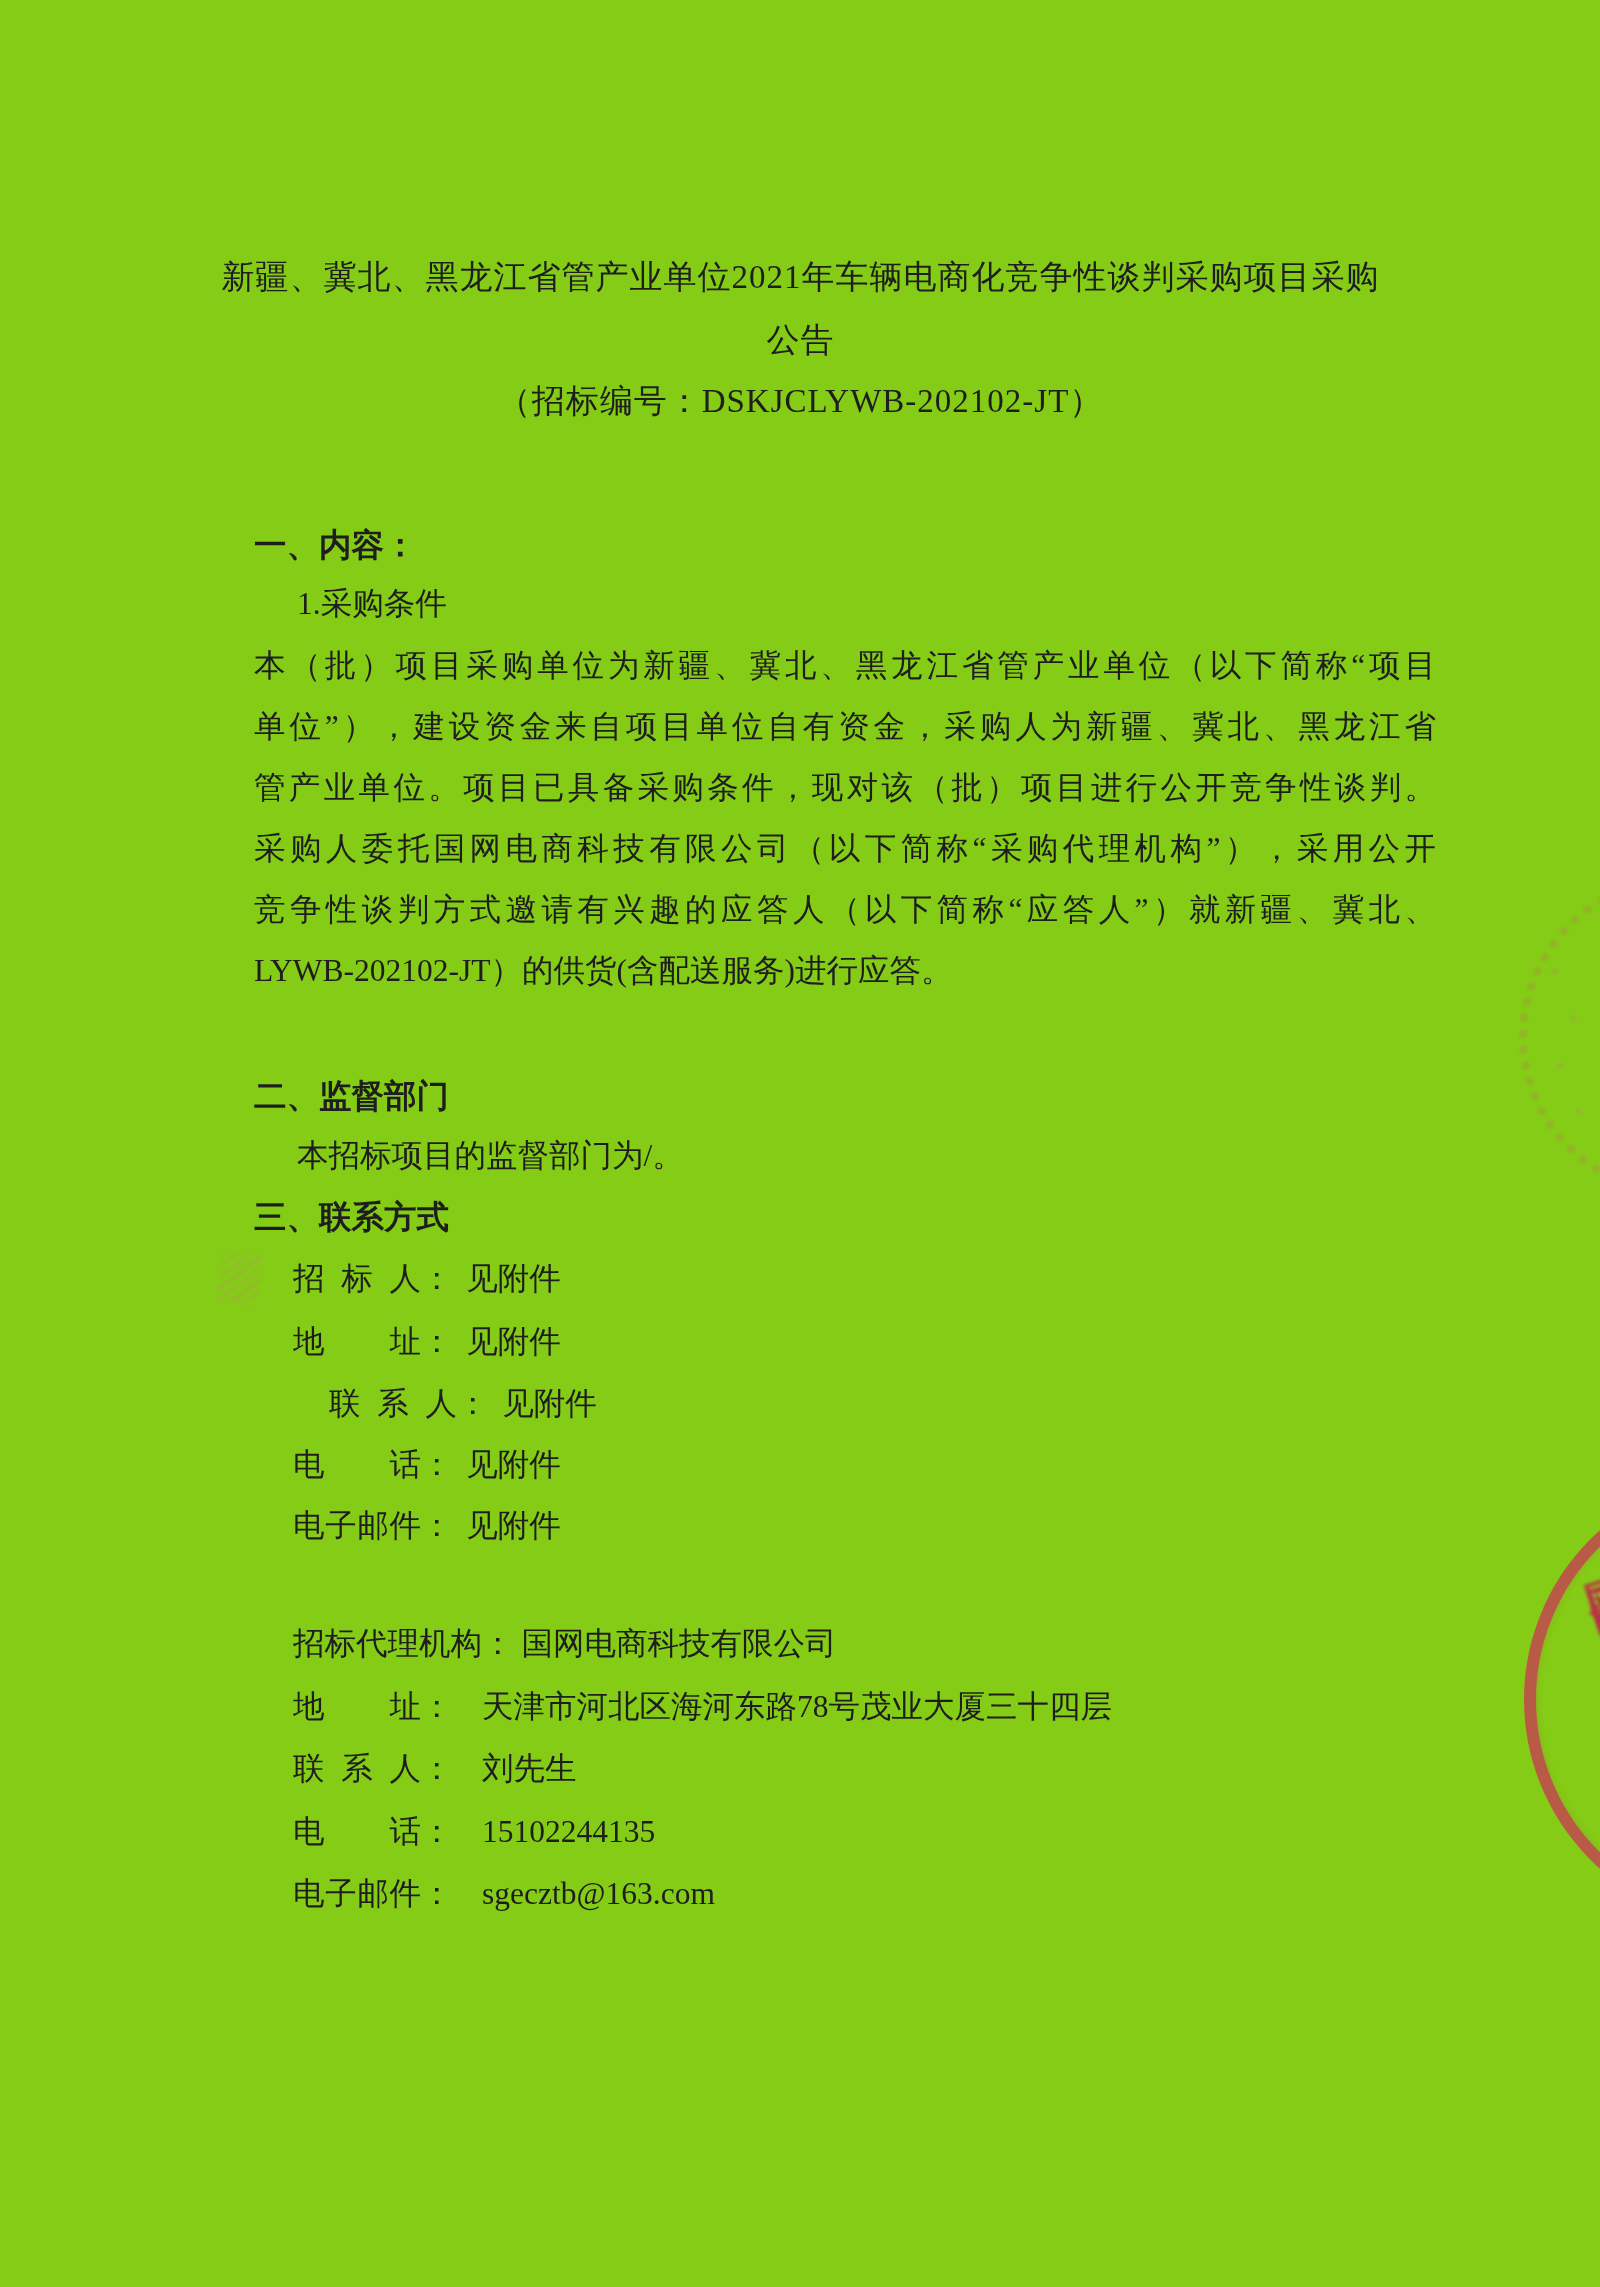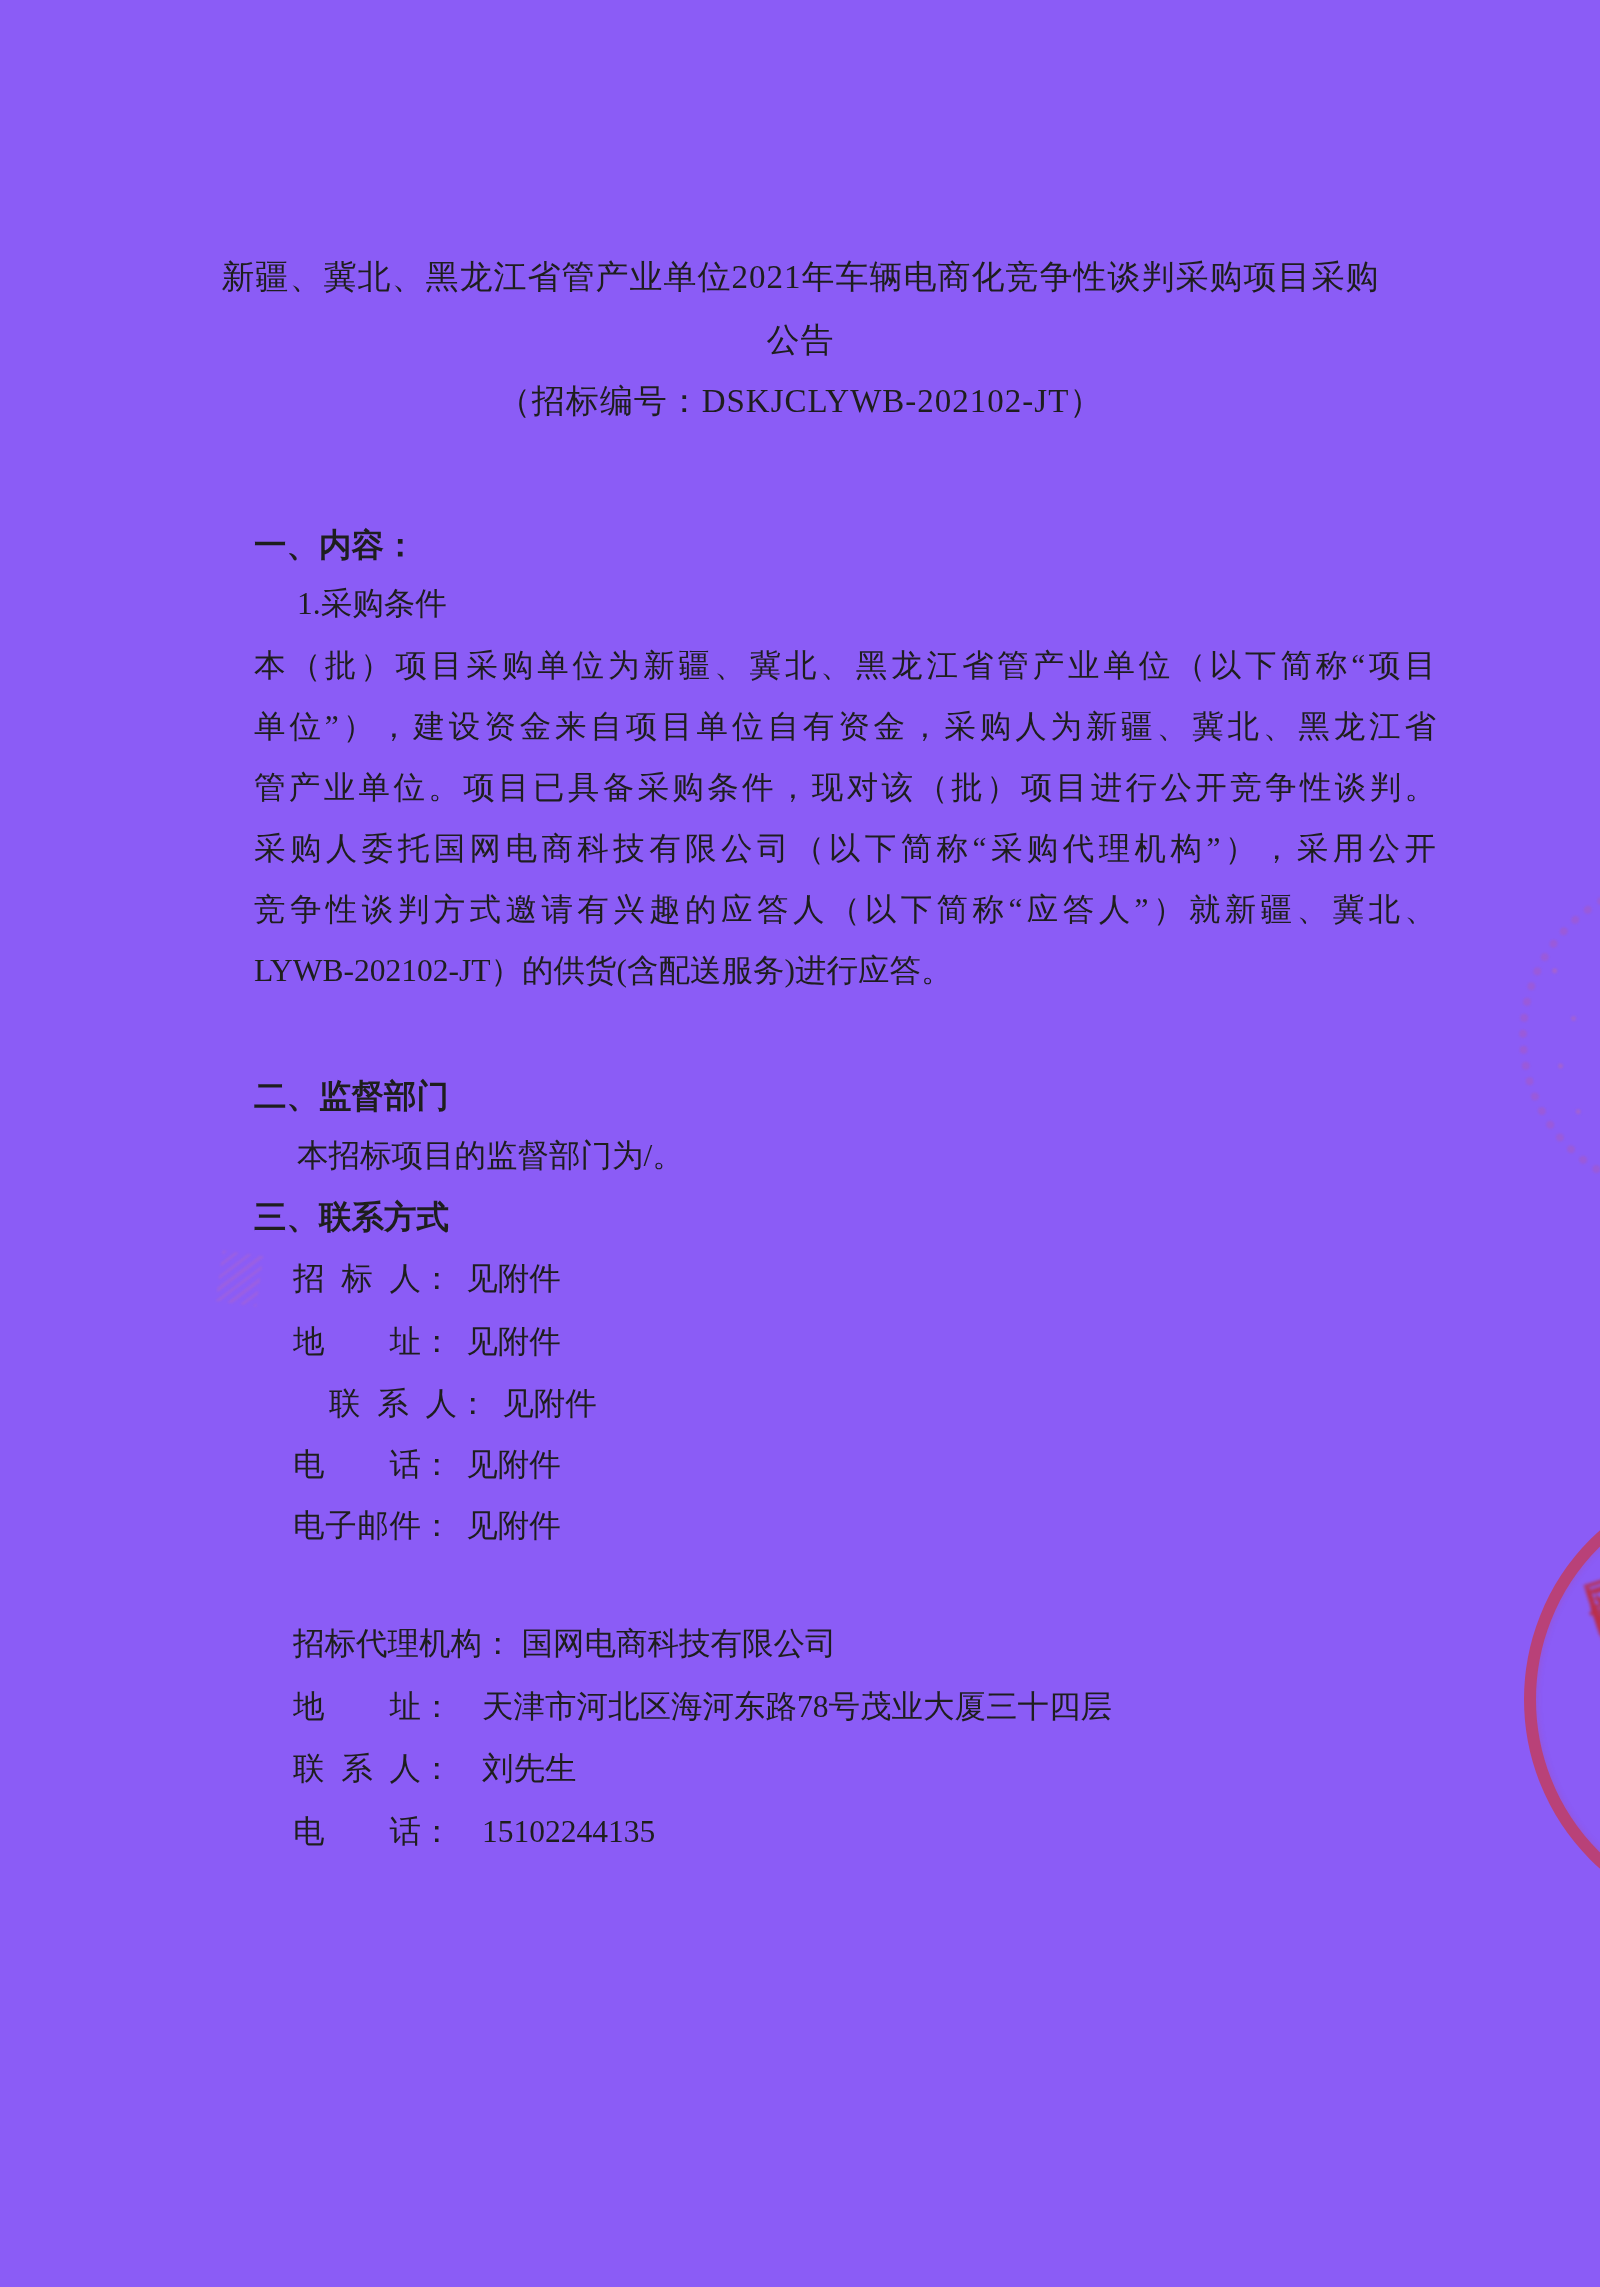--- a/index.html
+++ b/index.html
@@ -1,20 +1,20 @@
 <!DOCTYPE html>
 <html><head>
 <meta charset="utf-8">
 <style>
   html,body { margin:0; padding:0; background:#e8e8e8; }
   .page {
     position:relative;
     width:1601px; height:2287px;
     margin:0 auto;
-    background:#8b5cf6;
+    background:#84cc16;
     overflow:hidden;
     font-family:"Liberation Serif","DejaVu Serif",serif;
     color:#1e1e1e;
   }
   .abs { position:absolute; }
 
   
   .title-line {
     left:0; width:1601px;
     text-align:center;
@@ -159,20 +159,23 @@
   </div>
   <div class="abs row agency-row" style="left:293px; top:1687px;">
     <span class="lbl">地址</span><span>：</span><span class="val">天津市河北区海河东路78号茂业大厦三十四层</span>
   </div>
   <div class="abs row agency-row" style="left:293px; top:1749px;">
     <span class="lbl">联系人</span><span>：</span><span class="val">刘先生</span>
   </div>
   <div class="abs row agency-row" style="left:293px; top:1812px;">
     <span class="lbl">电话</span><span>：</span><span class="val">15102244135</span>
   </div>
+  <div class="abs row agency-row" style="left:293px; top:1874px;">
+    <span class="lbl">电子邮件</span><span>：</span><span class="val">sgecztb@163.com</span>
+  </div>
 
   <div class="abs stamp-faint"></div>
   <div class="abs stamp-speckle"></div>
   <div class="abs stamp-main"></div>
   <div class="abs stamp-text">国网电商</div>
   <div class="abs pink-smudge"></div>
 
 </div>
 
 

